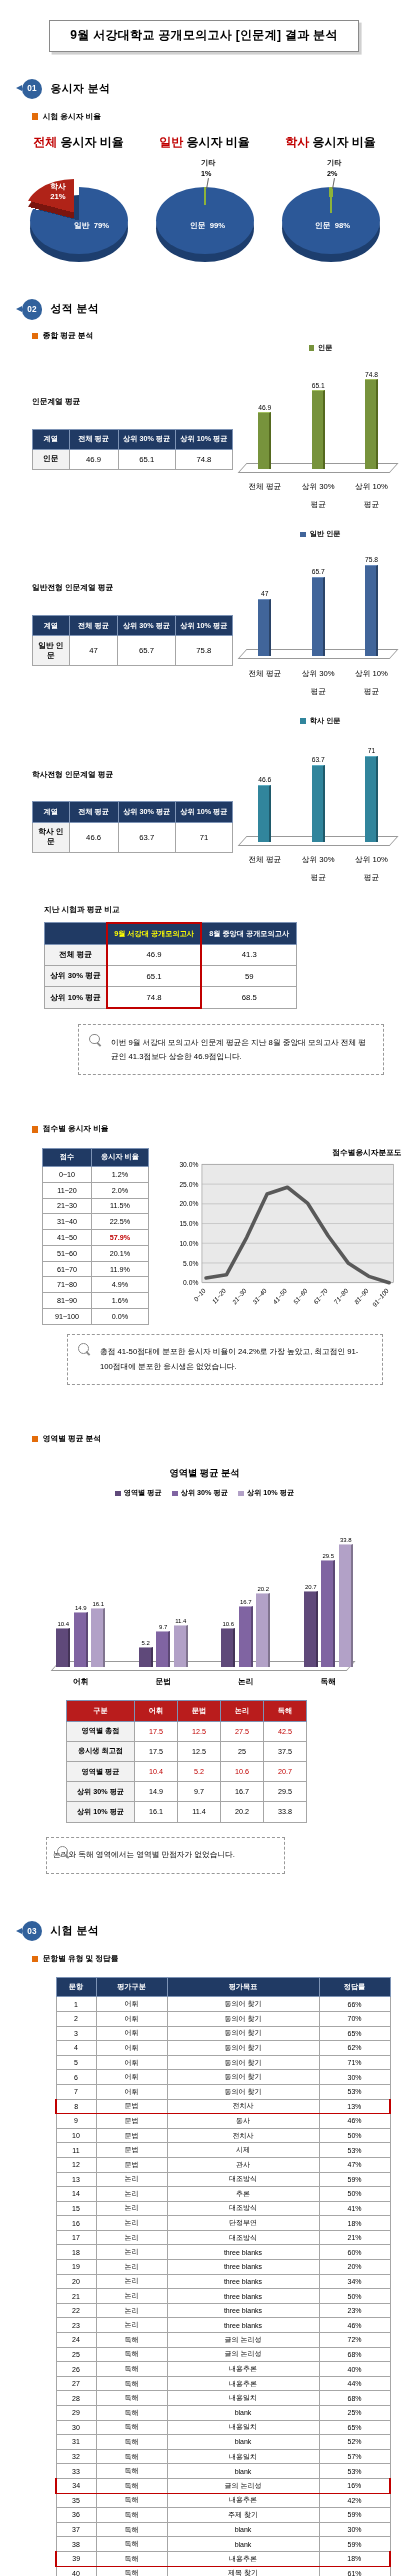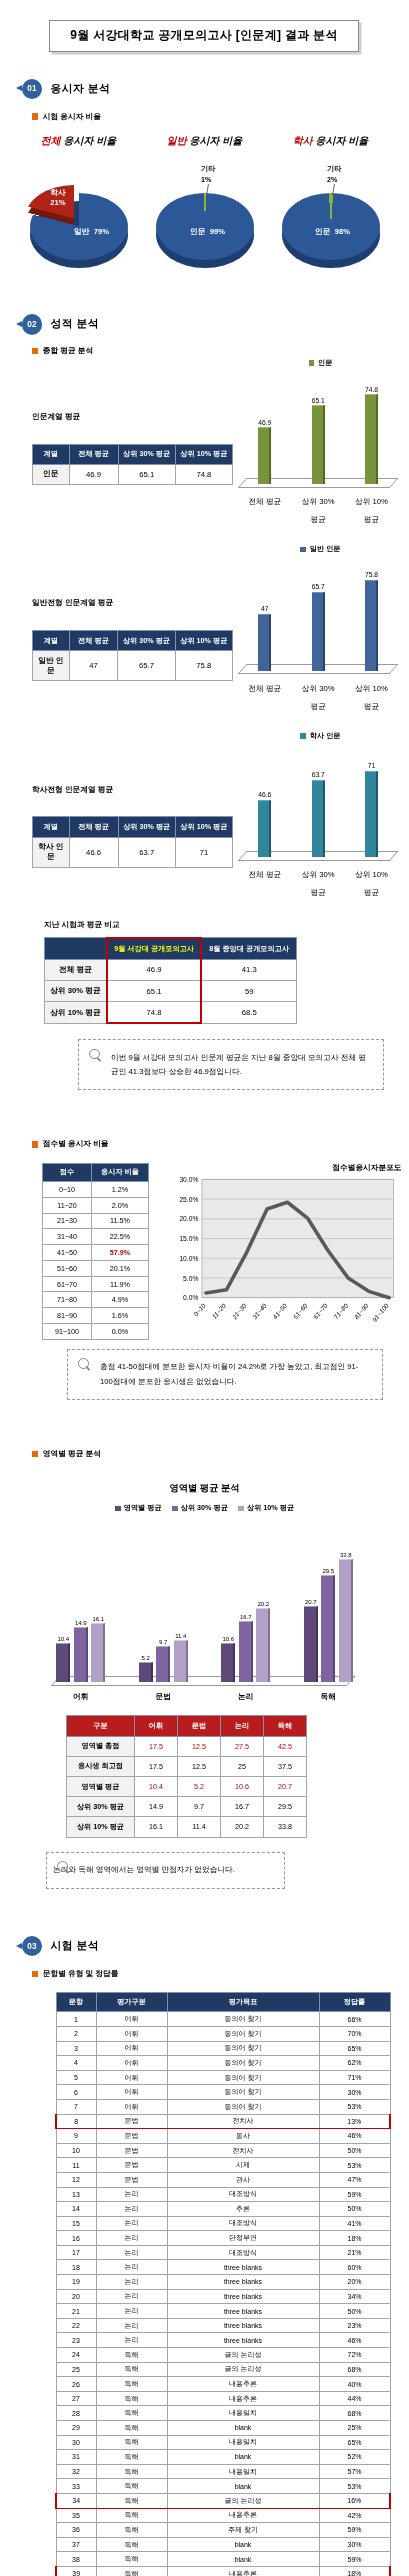--- a/index.html
+++ b/index.html
@@ -15,23 +15,23 @@
          font-weight:bold;font-size:8.2px;display:flex;align-items:center;justify-content:center;}
   .badge::before{content:'';position:absolute;left:-5.7px;top:6.7px;border-right:6.7px solid #31619C;
                  border-top:3.6px solid transparent;border-bottom:3.6px solid transparent;}
   .sec-title{font-size:10.8px;font-weight:bold;letter-spacing:0.5px;}
   
   .bullet{display:flex;align-items:center;gap:4.6px;margin-left:32px;font-size:7.7px;font-weight:bold;}
   .sq-orange{width:6.2px;height:6.2px;background:#E36C0A;display:inline-block;}
   
   .pies{display:flex;margin:12.4px 0 0 15.5px;}
   .pie-block{width:126px;text-align:center;}
-  .pie-title{font-size:10px;font-weight:bold;font-style:italic;}
+  .pie-title{font-size:12px;font-weight:bold;}
   .pie-title .em{color:#C00000;}
-  .pie-wrap{position:relative;width:103px;height:116px;margin:13px auto;}
+  .pie-wrap{position:relative;width:103px;height:116px;margin:4px auto;}
   .pie-depth{position:absolute;left:2.6px;top:40px;width:98px;height:67px;border-radius:50%;}
   .pie-front{position:absolute;left:2.6px;top:32px;width:98px;height:67px;border-radius:50%;}
   .wedge-depth{position:absolute;left:-2.1px;top:30px;width:98px;height:67px;border-radius:50%;}
   .pie-wedge{position:absolute;left:-2.1px;top:24px;width:98px;height:67px;border-radius:50%;}
   .lab-slice0{position:absolute;left:12.4px;top:27px;width:37px;color:#fff;font-weight:bold;font-size:7.7px;line-height:1.35;text-align:center;z-index:3;}
   .lab-main{position:absolute;color:#fff;font-weight:bold;font-size:7.7px;z-index:3;white-space:nowrap;}
   .lab-out{position:absolute;left:48px;top:3.1px;font-weight:bold;font-size:7.2px;line-height:1.45;text-align:left;z-index:3;}
   .leader{position:absolute;left:54px;top:23px;width:1px;height:11.3px;background:#666;transform:rotate(10deg);z-index:2;}
   
   .avg-block{display:flex;margin-left:32px;}

